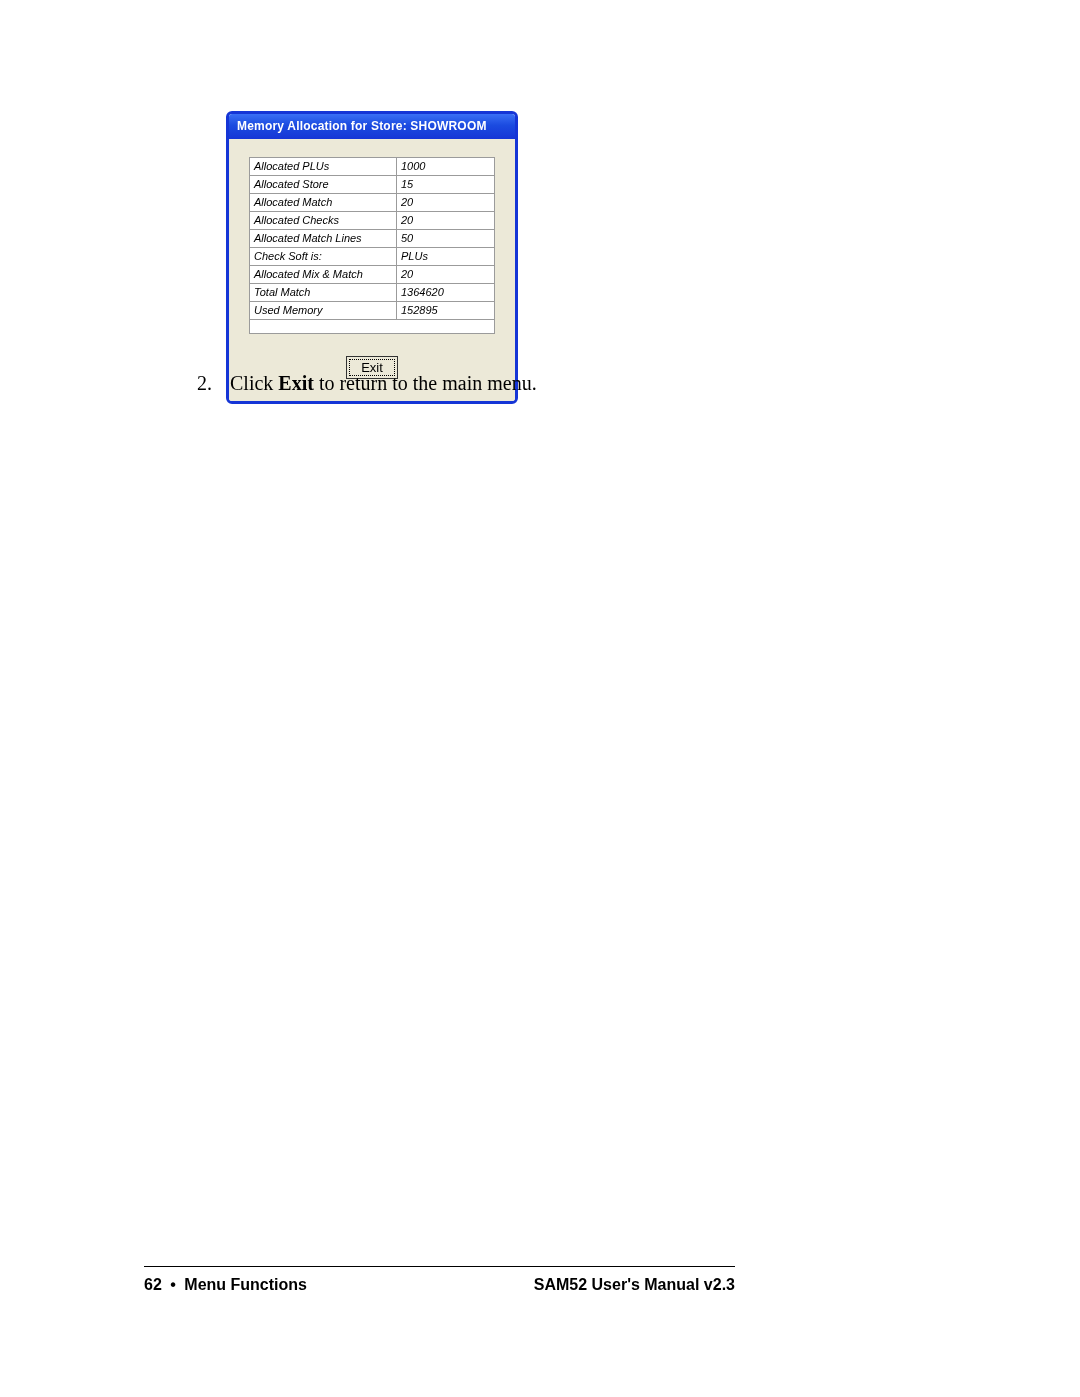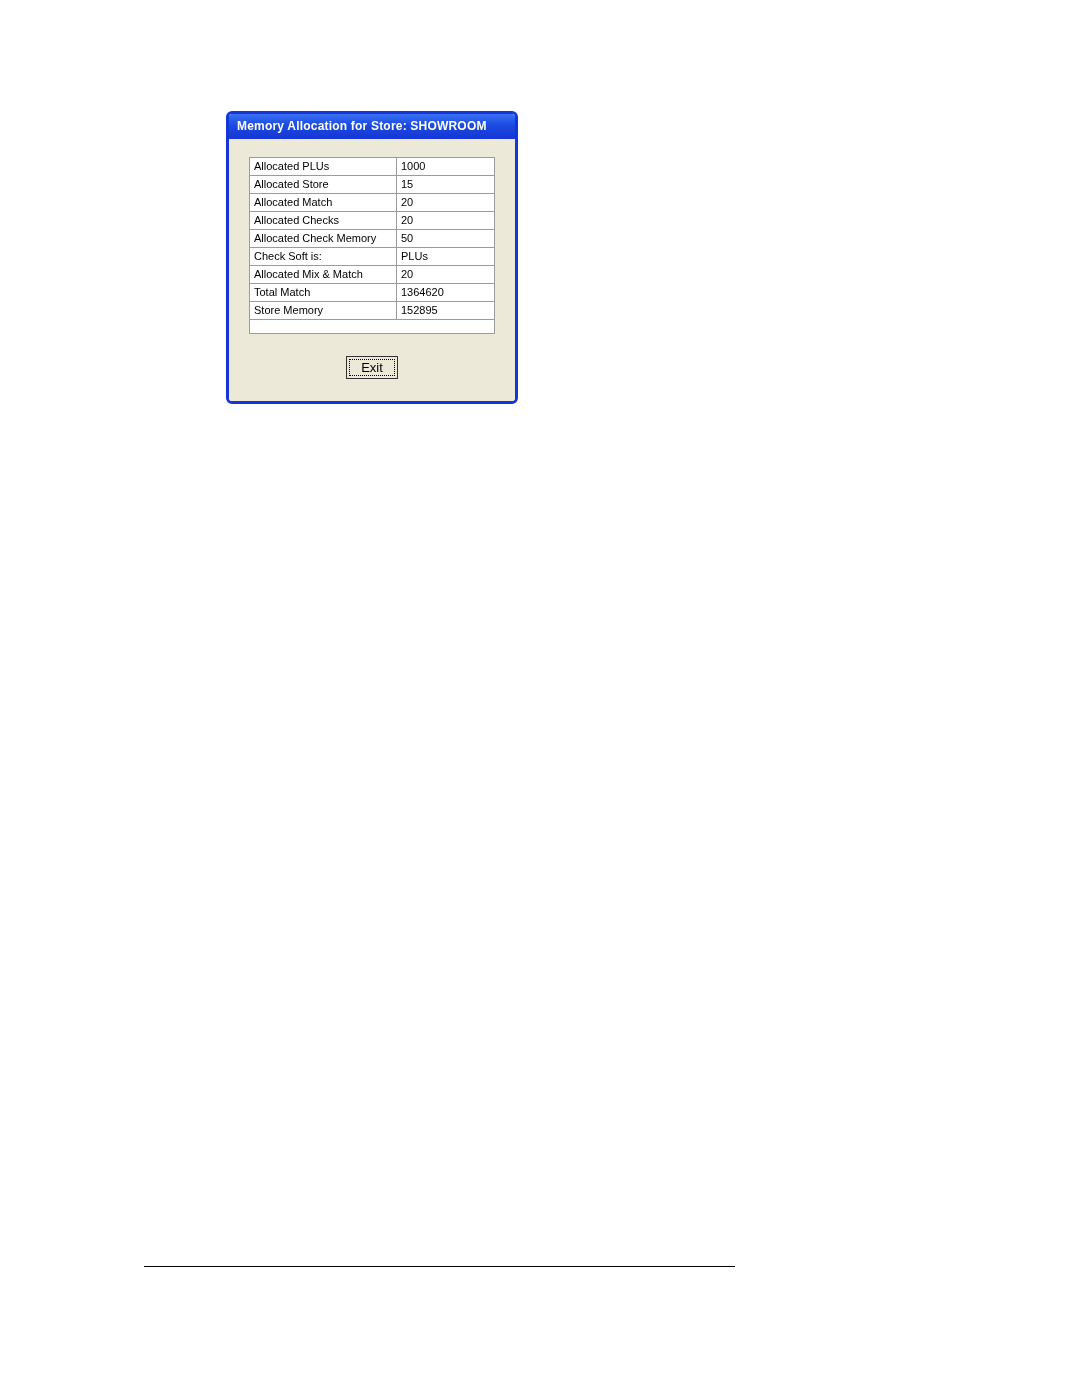--- a/index.html
+++ b/index.html
@@ -49,20 +49,21 @@
     background: #ffffff;
     font-size: 11px;
     color: #000;
   }
   .alloc-table td {
     border: 1px solid #9b9b9b;
     padding: 1px 4px 2px 4px;
     vertical-align: middle;
     height: 14px;
     line-height: 14px;
+    font-style: italic;
   }
   .alloc-table td.label-cell { width: 60%; }
   .alloc-table td.value-cell { width: 40%; }
   .blank-row td {
     height: 10px;
     border-left: 1px solid #9b9b9b;
     border-right: 1px solid #9b9b9b;
     border-top: none;
     border-bottom: 1px solid #9b9b9b;
   }
@@ -145,47 +146,59 @@
           </tr>
           <tr>
             <td class="label-cell">Allocated Match</td>
             <td class="value-cell">20</td>
           </tr>
           <tr>
             <td class="label-cell">Allocated Checks</td>
             <td class="value-cell">20</td>
           </tr>
           <tr>
-            <td class="label-cell">Allocated Check Memory</td>
+            <td class="label-cell">Allocated Match Lines</td>
             <td class="value-cell">50</td>
           </tr>
           <tr>
             <td class="label-cell">Check Soft is:</td>
             <td class="value-cell">PLUs</td>
           </tr>
           <tr>
             <td class="label-cell">Allocated Mix &amp; Match</td>
             <td class="value-cell">20</td>
           </tr>
           <tr>
             <td class="label-cell">Total Match</td>
             <td class="value-cell">1364620</td>
           </tr>
           <tr>
-            <td class="label-cell">Store Memory</td>
+            <td class="label-cell">Used Memory</td>
             <td class="value-cell">152895</td>
           </tr>
           <tr class="blank-row">
             <td colspan="2"></td>
           </tr>
         </tbody>
       </table>
 
       <div class="button-row">
         <button class="exit-button">Exit</button>
       </div>
     </div>
   </div>
 
+  <div class="step">
+    <span class="num">2.</span>
+    <span>Click </span><span class="bold">Exit</span><span> to return to the main menu.</span>
+  </div>
 
   <div class="footer-line"></div>
+  <div class="footer">
+    <div>
+      <span>62</span>
+      <span class="sep">•</span>
+      <span>Menu Functions</span>
+    </div>
+    <div>SAM52 User's Manual v2.3</div>
+  </div>
 
 </div>
 
 </body></html>

